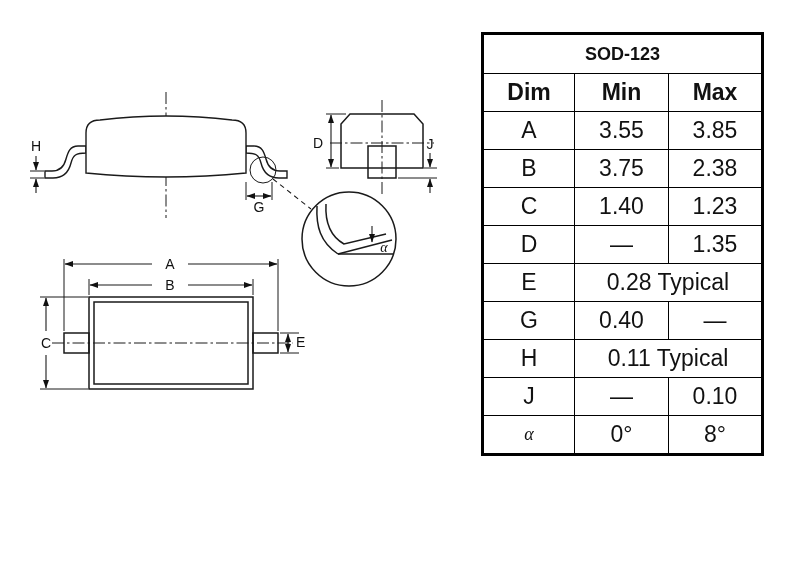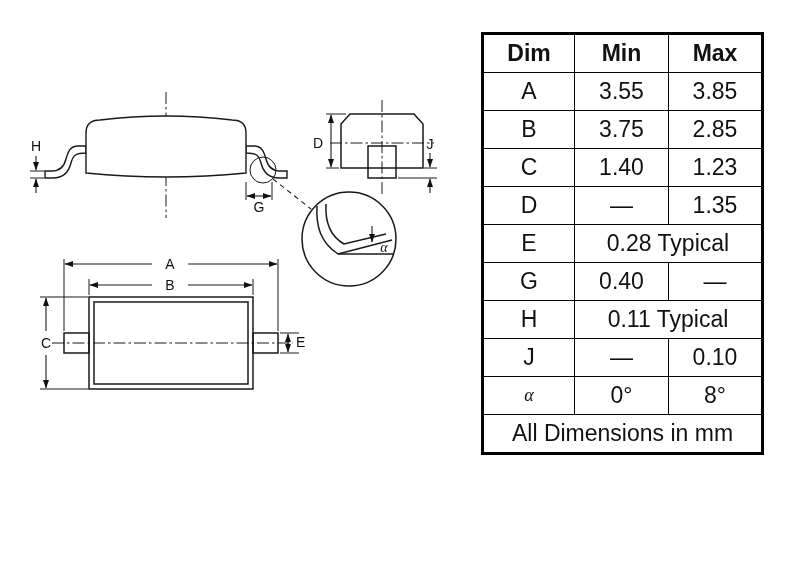--- a/index.html
+++ b/index.html
@@ -161,33 +161,36 @@
   </svg>
 
   <table class="dim-table">
     <colgroup>
       <col class="col-dim">
         <col class="col-min">
         <col class="col-max">
     </colgroup>
     <tbody>
       <tr>
+        <td colspan="3" class="title">SOD-123</td>
+      </tr>
+      <tr>
         <td class="hdr">Dim</td>
         <td class="hdr">Min</td>
         <td class="hdr">Max</td>
       </tr>
       <tr>
         <td>A</td>
         <td>3.55</td>
         <td>3.85</td>
       </tr>
       <tr>
         <td>B</td>
         <td>3.75</td>
-        <td>2.85</td>
+        <td>2.38</td>
       </tr>
       <tr>
         <td>C</td>
         <td>1.40</td>
         <td>1.23</td>
       </tr>
       <tr>
         <td>D</td>
         <td>—</td>
         <td>1.35</td>
@@ -208,19 +211,16 @@
       <tr>
         <td>J</td>
         <td>—</td>
         <td>0.10</td>
       </tr>
       <tr>
         <td class="greek">α</td>
         <td>0°</td>
         <td>8°</td>
       </tr>
-      <tr>
-        <td colspan="3">All Dimensions in mm</td>
-      </tr>
     </tbody>
   </table>
 
 </div>
 
 </body></html>

